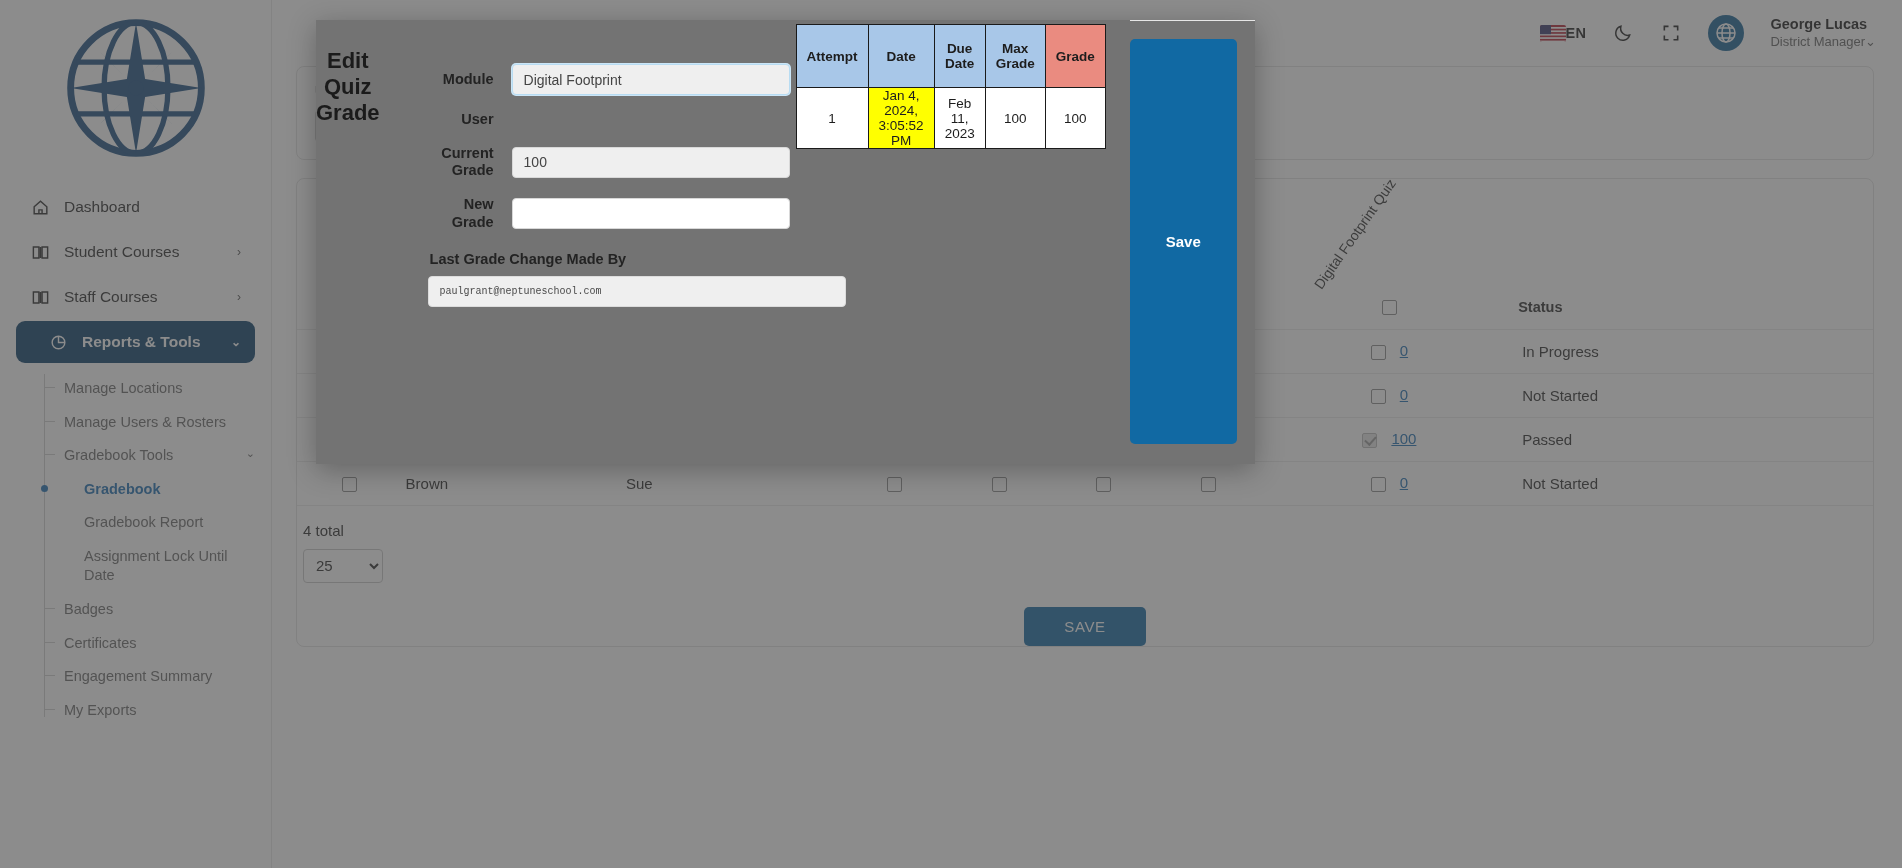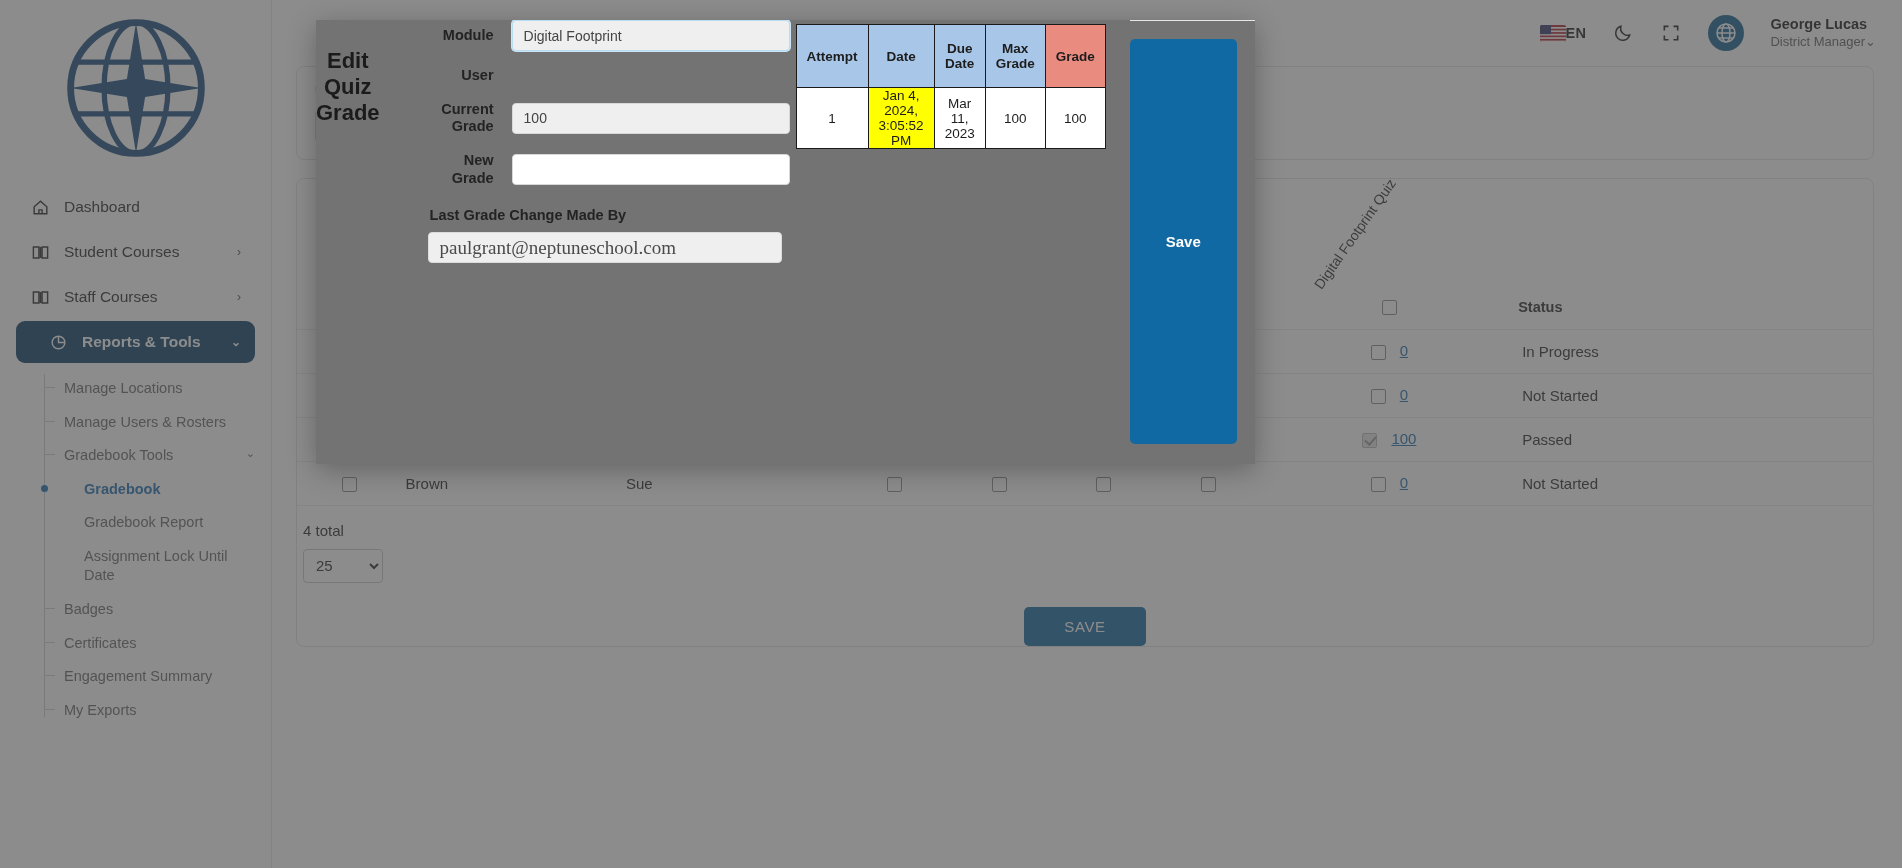--- a/index.html
+++ b/index.html
@@ -149,42 +149,42 @@
   .modal {
     position: absolute; left: 316px; top: 20px; width: 939px; height: 444px;
     background: #737373; border-radius: 0; box-shadow: 0 6px 26px rgba(0,0,0,.28);
     display: flex; flex-direction: row; overflow: hidden;
   }
   .modal-title {
     text-align: center; font-size: 22px; font-weight: 700; color: #1b1b1b;
     padding: 28px 0 20px;
   }
   .modal-body { flex: 1; display: flex; padding: 0 24px; gap: 0; }
-  .m-left { width: 386px; flex: 0 0 386px; padding-left: 24px; }
+  .m-left { width: 386px; flex: 0 0 386px; padding-left: 24px; margin-top: 44px; }
   .m-right { flex: 1; padding-left: 6px; }
 
   .frow { display: flex; align-items: center; margin-bottom: 16px; }
   .flabel {
     width: 84px; flex: 0 0 84px; text-align: right; padding-right: 18px;
     font-size: 14.5px; font-weight: 700; color: #232323; line-height: 1.22;
   }
   .finput {
     flex: 1; height: 31px; border: 1px solid #d8d8d8; border-radius: 4px;
     background: #efefef; color: #444; font-size: 14px; padding: 0 11px;
     font-family: "Liberation Sans", sans-serif;
   }
   .finput.focused { border-color: #b8dcf2; box-shadow: 0 0 0 1px #cbe6f7; }
   .finput.empty { background: #ffffff; border-color: #d8d8d8; }
   .fblock-label {
     font-size: 14.5px; font-weight: 700; color: #232323; margin: 20px 0 9px 2px;
   }
   .femail {
-    width: 354px; height: 31px; border: 1px solid #dcdcdc; border-radius: 4px;
-    background: #efefef; color: #4a4a4a; font-size: 19px; padding: 0 11px;
-    font-family: Liberation Serif, serif;
+    width: 418px; height: 31px; border: 1px solid #dcdcdc; border-radius: 4px;
+    background: #efefef; color: #4a4a4a; font-size: 10px; padding: 0 11px;
+    font-family: Liberation Mono, monospace;
   }
 
   table.att { border-collapse: collapse; margin-top: 4px; }
   table.att th, table.att td {
     border: 1px solid #1a1a1a; font-size: 13.5px; color: #1d1d1d; text-align: center;
   }
   table.att th { background: #a8c7e8; font-weight: 600; height: 58px; padding: 16px 10px; }
   table.att th.grade-h { background: #ea8b80; }
   table.att td { height: 38px; padding: 0 10px; background: #fff; }
   table.att td.hl { background: #ffff00; }
@@ -489,21 +489,21 @@
               <th class="w-date">Date</th>
               <th class="w-due">Due Date</th>
               <th class="w-max">Max Grade</th>
               <th class="w-grade grade-h">Grade</th>
             </tr>
           </thead>
           <tbody>
             <tr>
               <td>1</td>
               <td class="hl">Jan 4, 2024, 3:05:52 PM</td>
-              <td>Mar 11, 2023</td>
+              <td>Feb 11, 2023</td>
               <td>100</td>
               <td>100</td>
             </tr>
           </tbody>
         </table>
       </div>
     </div>
 
     <div class="modal-foot">
       <button class="btn btn-save">Save</button>

